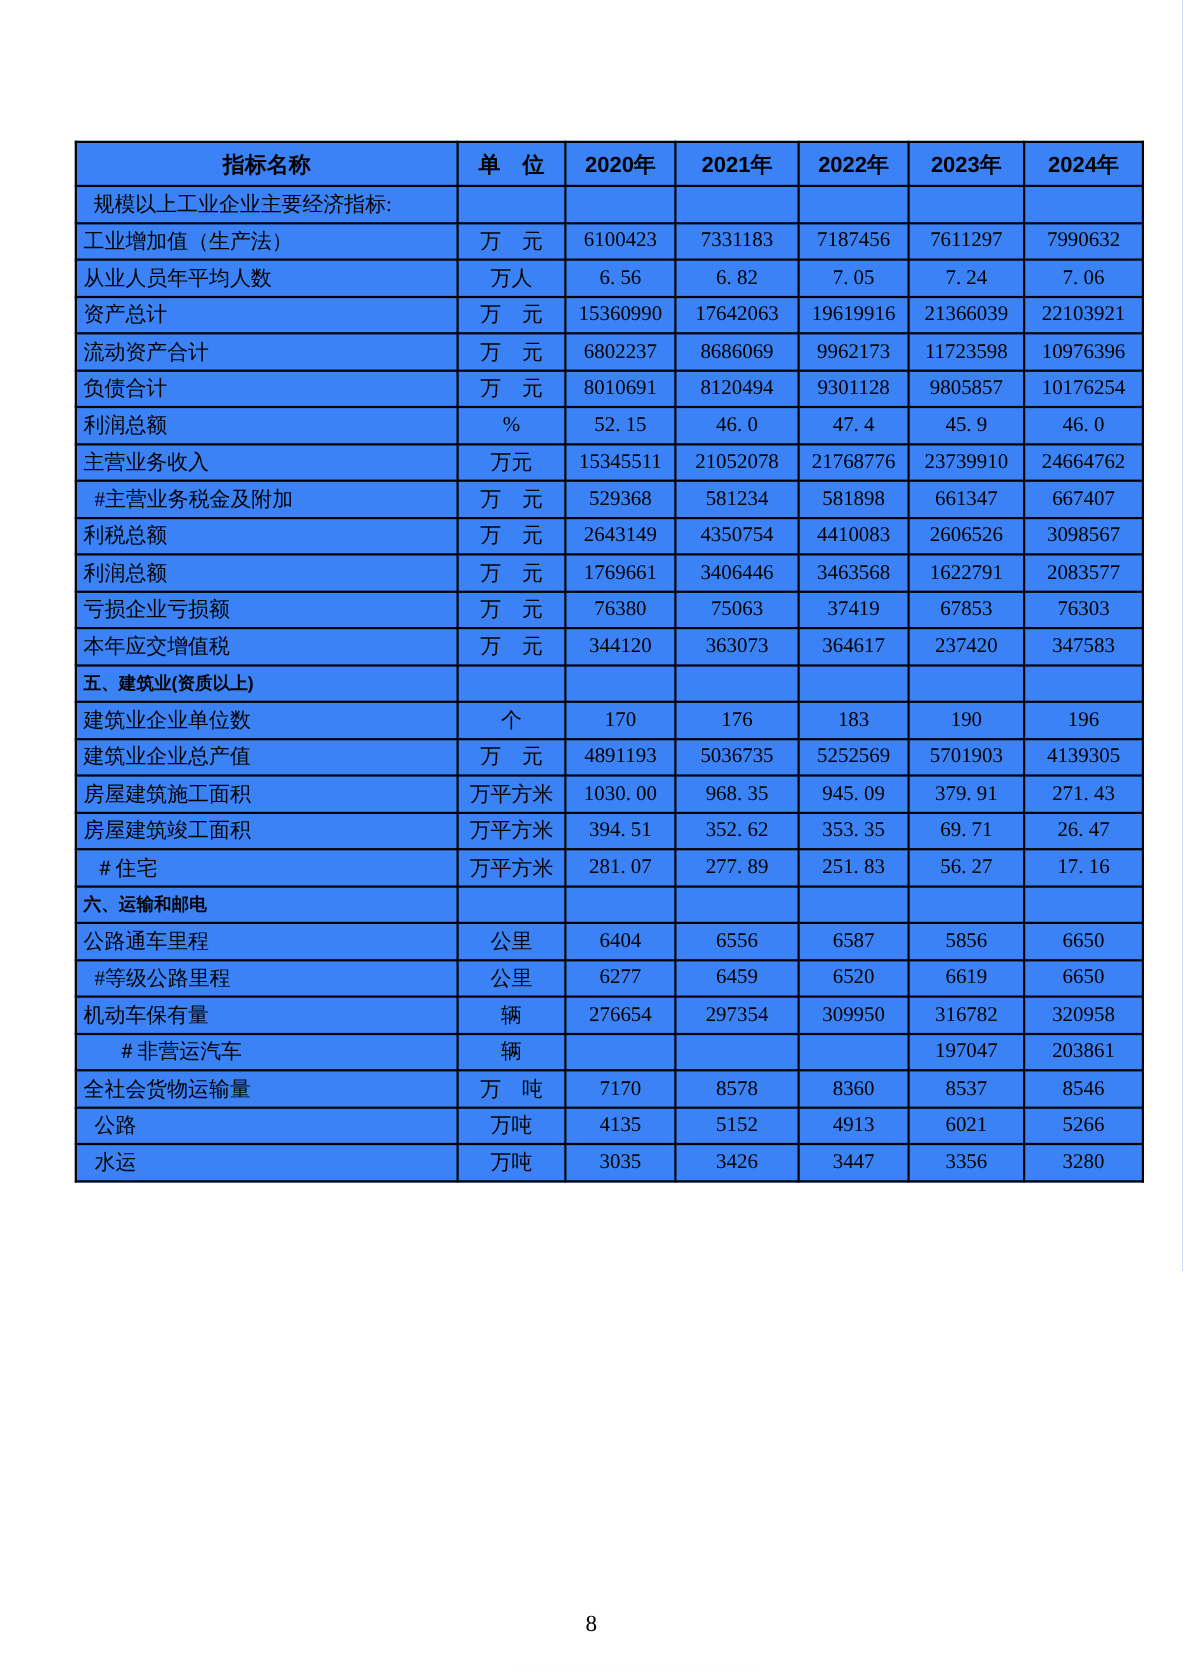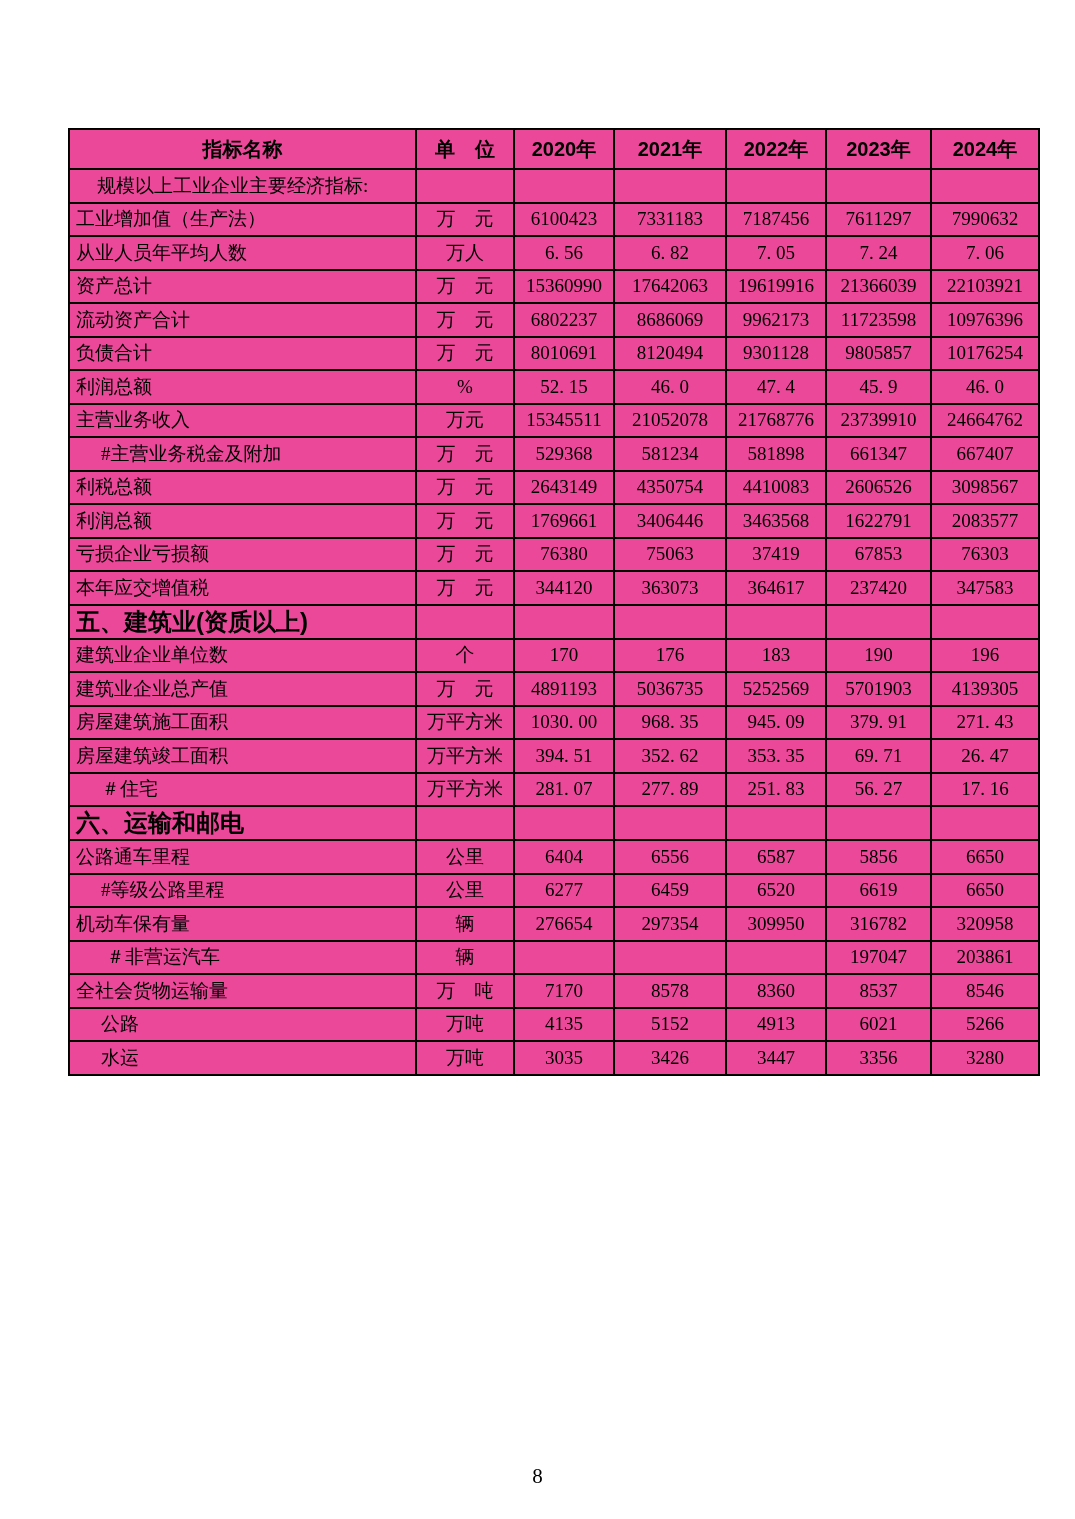--- a/index.html
+++ b/index.html
@@ -10,21 +10,21 @@
     font-family:"Liberation Serif","DejaVu Serif",serif;
     color:#000;
     overflow:hidden;
   }
   .stats-table {
     position:absolute;
     left:68px; top:128px;
     width:970px;
     border-collapse:collapse;
     table-layout:fixed;
-    background:#ec4899;
+    background:#3b82f6;
   }
   .stats-table th, .stats-table td {
     border:2px solid #000;
     white-space:nowrap;
     overflow:hidden;
     vertical-align:middle;
   }
   .stats-table th {
     font-family:"Liberation Sans","DejaVu Sans",sans-serif;
     font-weight:bold;
@@ -35,25 +35,25 @@
   .stats-table td {
     font-size:19px;
     height:33.5px;
     padding:0 2px;
   }
   td.name { text-align:left; }
   td.unit, td.num { text-align:center; }
   td.bold {
     font-family:"Liberation Sans","DejaVu Sans",sans-serif;
     font-weight:bold;
-    font-size:24px;
+    font-size:16px;
   }
   td.ind0 { padding-left:6px;margin-top:25px; }
-  td.ind1 { padding-left:27px; }
-  td.ind2 { padding-left:31px; }
+  td.ind1 { padding-left:15px; }
+  td.ind2 { padding-left:16px; }
   td.ind3 { padding-left:36px; }
   .page-number {
     position:absolute;
     left:0; top:1464px;
     width:100%;
     text-align:center;
     font-size:21px;
     font-family:"Liberation Serif","DejaVu Serif",serif;
   }
 </style>

